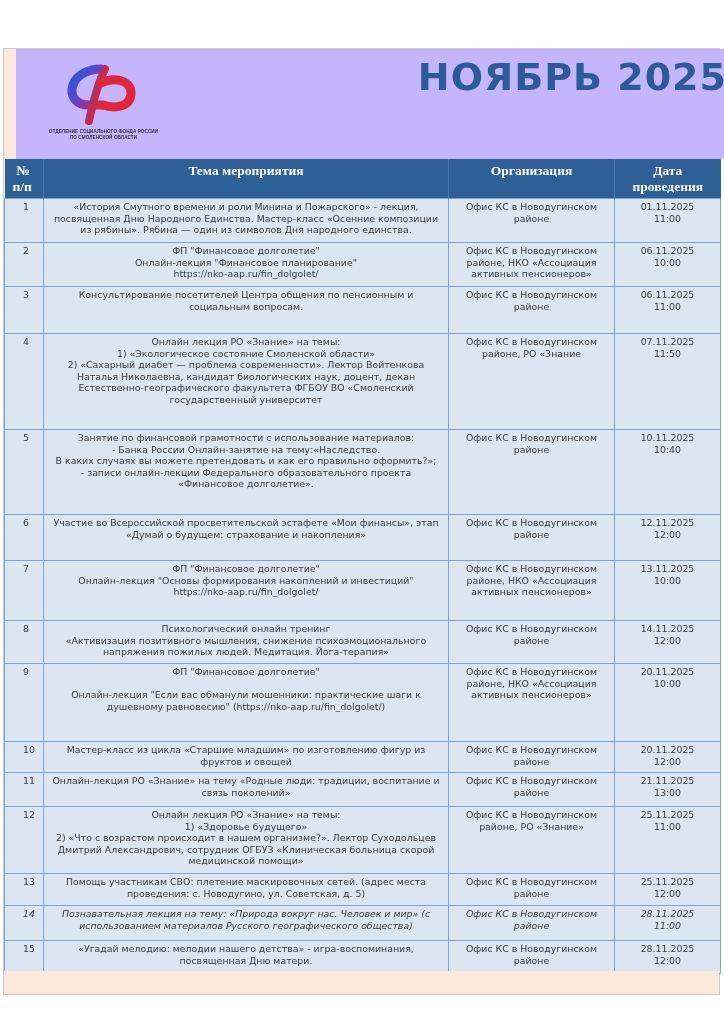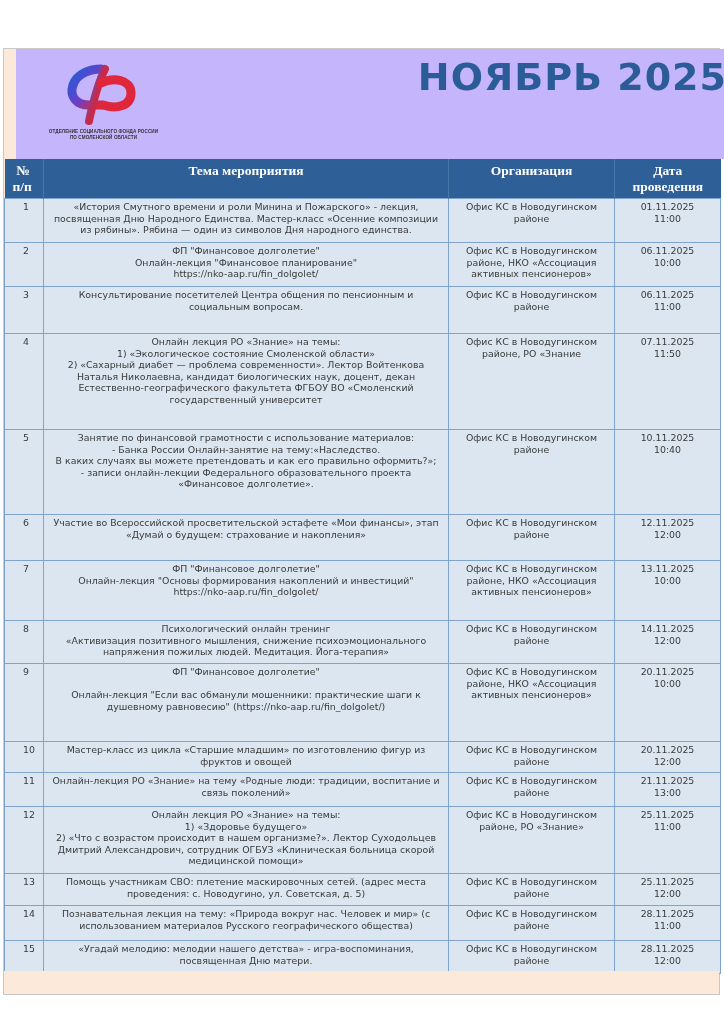--- a/index.html
+++ b/index.html
@@ -170,21 +170,21 @@
           <td class="date">25.11.2025
 11:00</td>
         </tr>
         <tr style="height: 32px;">
           <td class="num">13</td>
           <td class="topic">Помощь участникам СВО: плетение маскировочных сетей. (адрес места проведения: с. Новодугино, ул. Советская, д. 5)</td>
           <td class="org">Офис КС в Новодугинском районе</td>
           <td class="date">25.11.2025
 12:00</td>
         </tr>
-        <tr style="height: 35px;">
+        <tr style="height: 35px; font-style: italic;">
           <td class="num">14</td>
           <td class="topic">Познавательная лекция на тему: «Природа вокруг нас. Человек и мир» (с использованием материалов Русского географического общества)</td>
           <td class="org">Офис КС в Новодугинском районе</td>
           <td class="date">28.11.2025
 11:00</td>
         </tr>
         <tr style="height: 33px;">
           <td class="num">15</td>
           <td class="topic">«Угадай мелодию: мелодии нашего детства» - игра-воспоминания, посвященная Дню матери.</td>
           <td class="org">Офис КС в Новодугинском районе</td>

